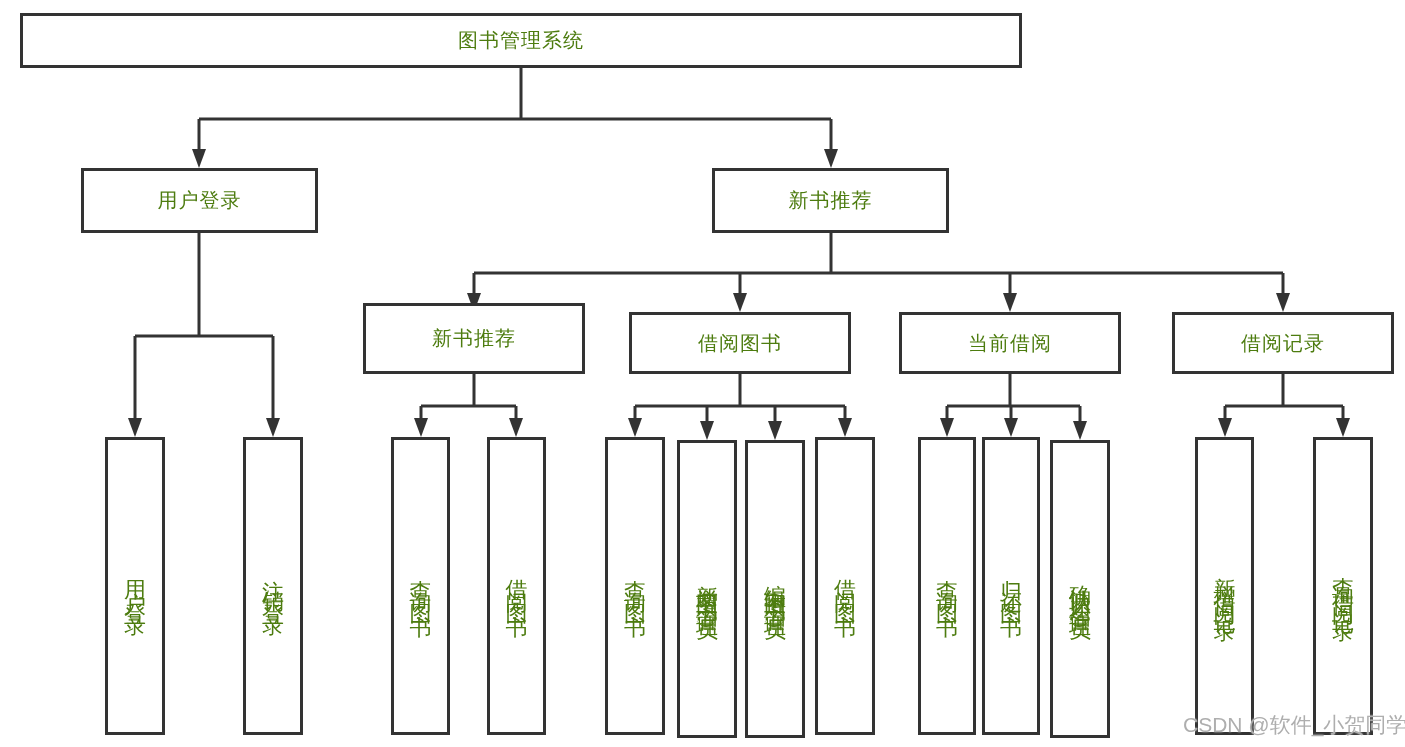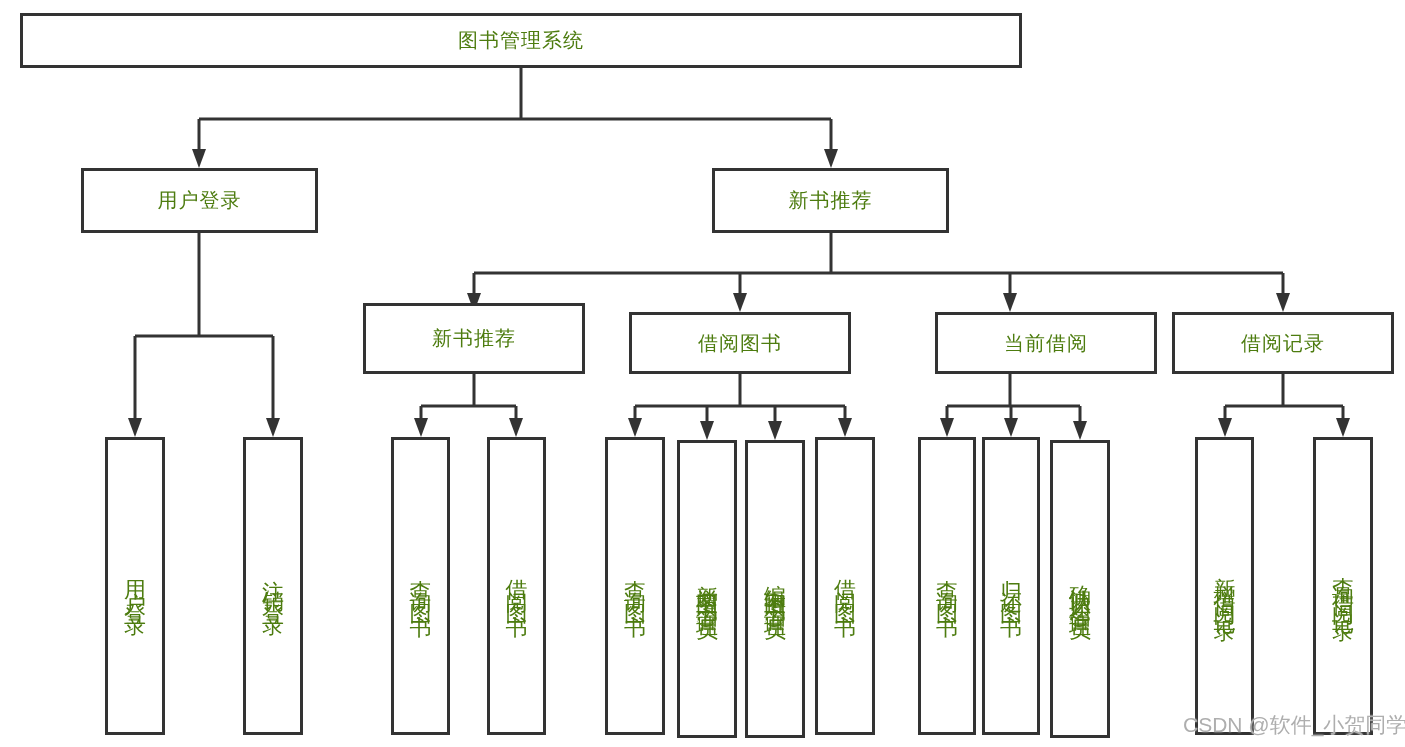--- a/index.html
+++ b/index.html
@@ -118,21 +118,21 @@
       <polygon class="ahead" points="1336,418 1350,418 1343,437"></polygon>
   </svg>
 
   <div class="node hnode" style="left:20px; top:13px; width:1002px; height:55px;">图书管理系统</div>
 
   <div class="node hnode" style="left:81px; top:168px; width:237px; height:65px;">用户登录</div>
   <div class="node hnode" style="left:712px; top:168px; width:237px; height:65px;">新书推荐</div>
 
   <div class="node hnode" style="left:363px; top:303px; width:222px; height:71px;">新书推荐</div>
   <div class="node hnode" style="left:629px; top:312px; width:222px; height:62px;">借阅图书</div>
-  <div class="node hnode" style="left:899px; top:312px; width:222px; height:62px;margin-left:36px;">当前借阅</div>
+  <div class="node hnode" style="left:899px; top:312px; width:222px; height:62px;">当前借阅</div>
   <div class="node hnode" style="left:1172px; top:312px; width:222px; height:62px;">借阅记录</div>
 
   <div class="node vnode sp4" style="left:105px; top:437px; width:60px; height:298px;">用户登录</div>
   <div class="node vnode sp4" style="left:243px; top:437px; width:60px; height:298px;">注销登录</div>
 
   <div class="node vnode sp4" style="left:391px; top:437px; width:59px; height:298px;">查询图书</div>
   <div class="node vnode sp4" style="left:487px; top:437px; width:59px; height:298px;">借阅图书</div>
 
   <div class="node vnode sp4" style="left:605px; top:437px; width:60px; height:298px;">查询图书</div>
   <div class="node vnode sp9" style="left:677px; top:440px; width:60px; height:298px;">新增图书（管理员）</div>

